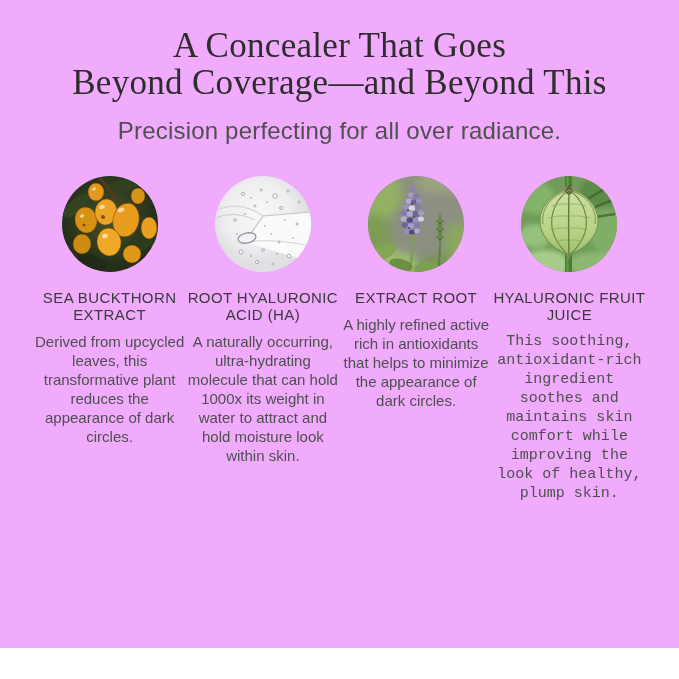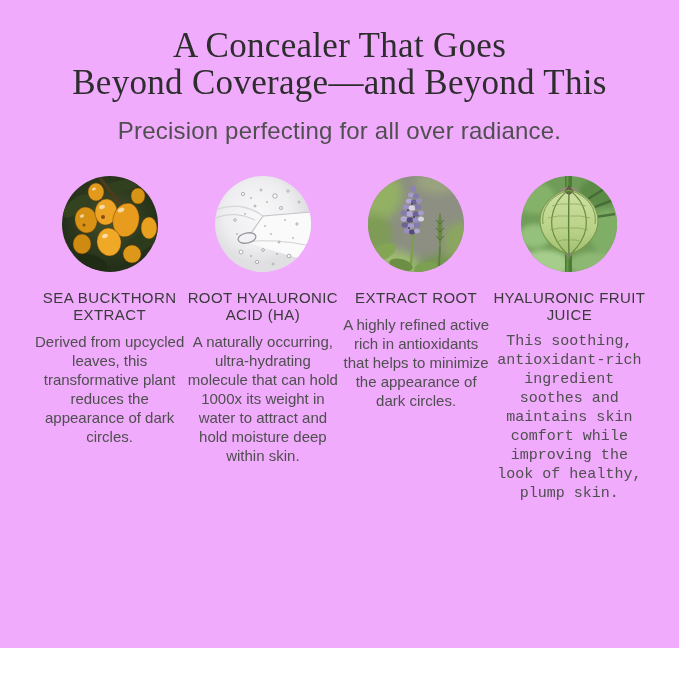--- a/index.html
+++ b/index.html
@@ -164,21 +164,21 @@
               <circle cx="56" cy="58" r="0.8"></circle>
               <circle cx="22" cy="58" r="0.8"></circle>
             <circle cx="78" cy="62" r="0.8"></circle>
               <circle cx="36" cy="80" r="0.8"></circle>
               <circle cx="62" cy="78" r="0.8"></circle>
             <circle cx="50" cy="50" r="0.8"></circle>
           </g>
         </svg>
       </div>
       <h3 class="card-title">ROOT HYALURONIC ACID (HA)</h3>
-      <p class="card-desc w2">A naturally occurring, ultra-hydrating molecule that can hold 1000x its weight in water to attract and hold moisture deep within skin.</p>
+      <p class="card-desc w2">A naturally occurring, ultra-hydrating molecule that can hold 1000x its weight in water to attract and hold moisture look within skin.</p>
     </div>
 
     <div class="card">
       <div class="photo">
         <svg viewBox="0 0 96 96" width="96" height="96">
           <defs>
             <filter id="lb" x="-50%" y="-50%" width="200%" height="200%">
                 <feGaussianBlur stdDeviation="4"></feGaussianBlur>
               </filter>
           </defs>

